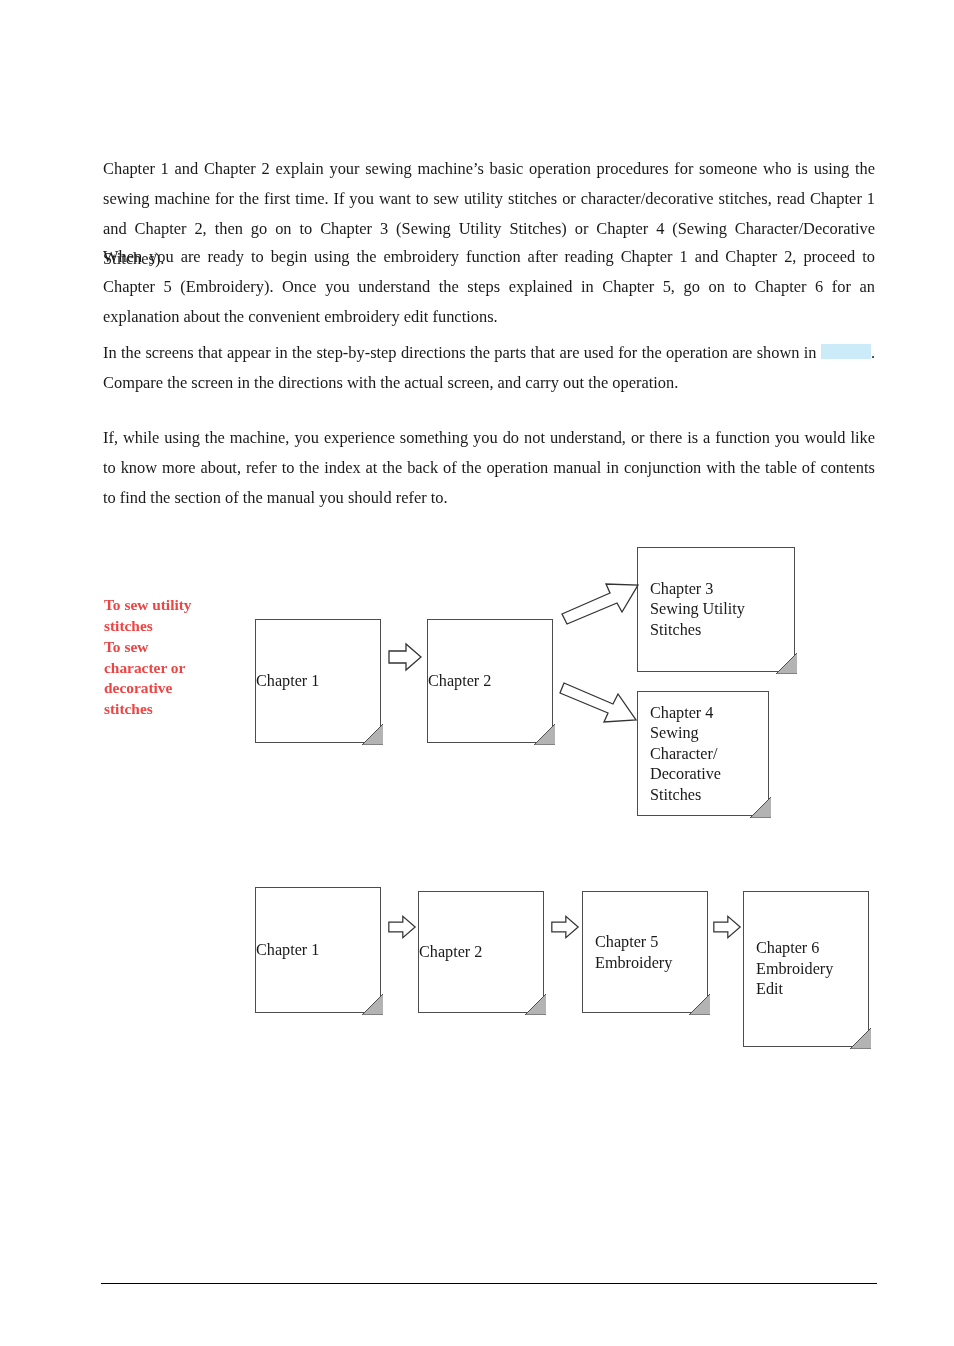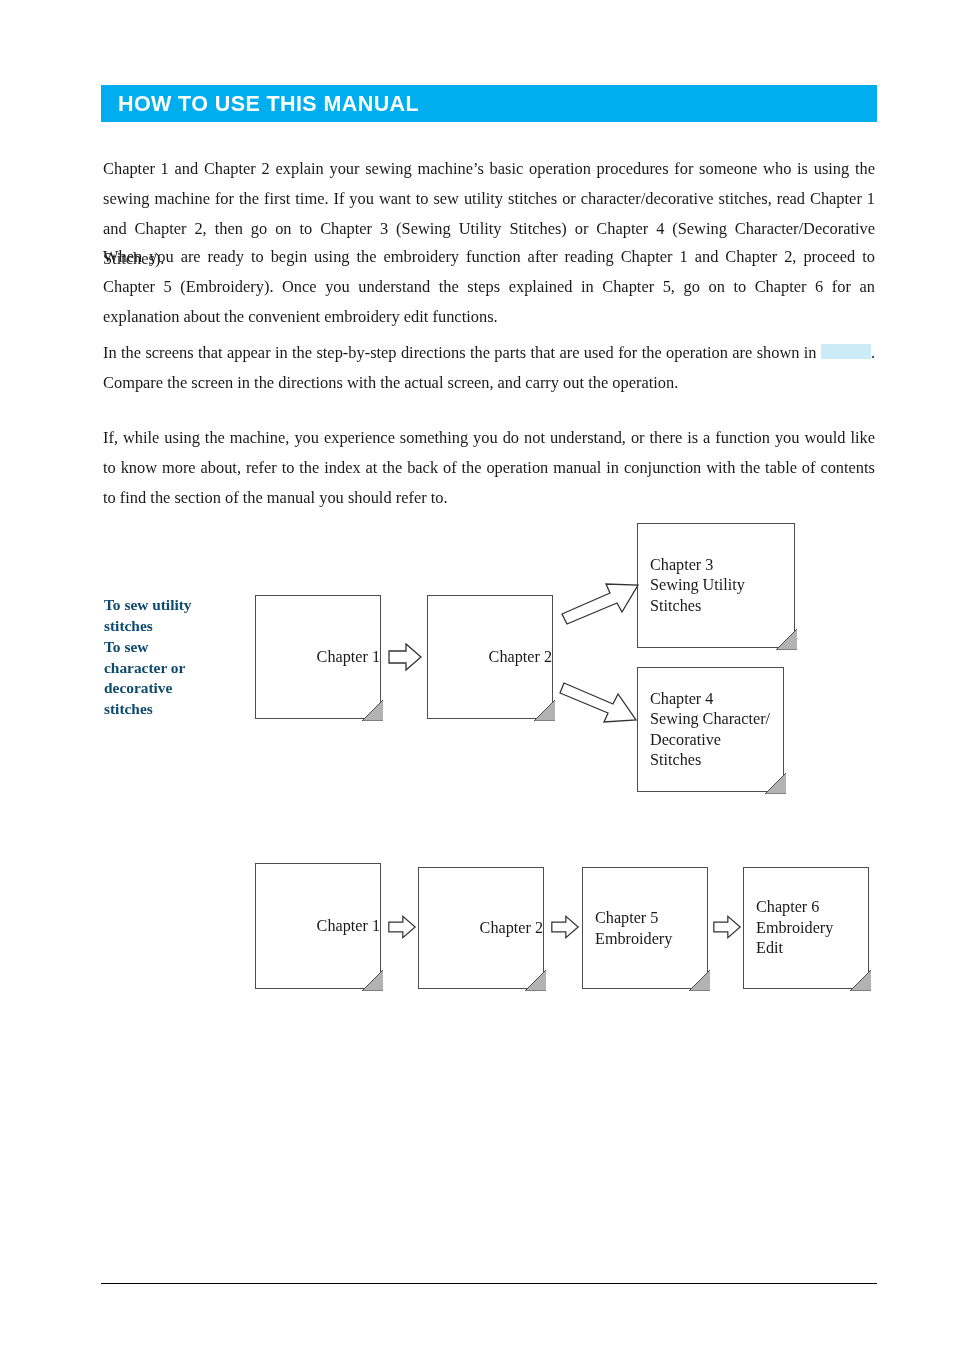--- a/index.html
+++ b/index.html
@@ -67,48 +67,49 @@
     background: #CCEBF8;
     vertical-align: -1px;
   }
 
   .flow-label {
     position: absolute;
     font-family: "Liberation Serif", "DejaVu Serif", serif;
     font-weight: bold;
     font-size: 15.4px;
     line-height: 20.5px;
-    color: #0c4a6e;
+    color: #ef4444;
   }
   .flow-label.lbl-a { left: 104px; top: 595px; width: 140px; }
   .flow-label.lbl-b { left: 104px; top: 637px; width: 140px; }
   .flow-label.lbl-c { left: 104px; top: 858px; width: 150px; }
 
   
   .doc-box {
     position: absolute;
     background: #ffffff;
     box-sizing: border-box;
     border: 1px solid #4d4d4d;
     font-family: "Liberation Serif", "DejaVu Serif", serif;
     font-size: 16.2px;
     line-height: 20.5px;
     color: #1a1a1a;
+    margin-top: 24px;
   }
   .doc-box .doc-text {
     position: absolute;
     display: block;
     white-space: pre-line;
   }
   .doc-box .doc-text.centered {
     left: 0;
     right: 0;
     top: 50%;
     transform: translateY(-50%);
-    text-align: right;
+    text-align: left;
   }
   .doc-box .doc-text.left-mid {
     left: 12px;
     right: 6px;
     top: 50%;
     transform: translateY(-50%);
     text-align: left;
   }
   
   .doc-box .fold {
@@ -142,23 +143,20 @@
     font-weight: bold;
     font-size: 14.5px;
     color: #000000;
   }
 </style>
 </head>
 <body>
 
 <div id="page">
 
-  <div class="header-banner">
-    <span class="title">HOW TO USE THIS MANUAL</span>
-  </div>
 
   <p class="body-text p1">Chapter 1 and Chapter 2 explain your sewing machine’s basic operation procedures for someone who is using the sewing machine for the first time. If you want to sew utility stitches or character/decorative stitches, read Chapter 1 and Chapter 2, then go on to Chapter 3 (Sewing Utility Stitches) or Chapter 4 (Sewing Character/Decorative Stitches).</p>
 
   <p class="body-text p2">When you are ready to begin using the embroidery function after reading Chapter 1 and Chapter 2, proceed to Chapter 5 (Embroidery). Once you understand the steps explained in Chapter 5, go on to Chapter 6 for an explanation about the convenient embroidery edit functions.</p>
 
   <p class="body-text p3"><span>In the screens that appear in the step-by-step directions the parts that are used for the operation are shown in </span><span class="highlight-swatch"></span><span>. Compare the screen in the directions with the actual screen, and carry out the operation.</span></p>
 
   <p class="body-text p4">If, while using the machine, you experience something you do not understand, or there is a function you would like to know more about, refer to the index at the back of the operation manual in conjunction with the table of contents to find the section of the manual you should refer to.</p>
 
   <div class="flow-label lbl-a" style="white-space: pre-line;">To sew utility
@@ -193,21 +191,21 @@
 Sewing Utility
 Stitches</span>
     <span class="fold">
       <svg width="26" height="26" viewBox="0 0 26 26">
         <polygon points="26,26 26,5 5,26" fill="#b3b3b3" stroke="none"></polygon>
         <polyline points="26,5 5,26 26,26" fill="none" stroke="#4d4d4d" stroke-width="1"></polyline>
       </svg>
     </span>
   </div>
 
-  <div class="doc-box" style="left:637px; top:667px; width:147px; height:125px;">
+  <div class="doc-box" style="left:637px; top:667px; width:132px; height:125px;">
     <span class="doc-text left-mid">Chapter 4
 Sewing Character/
 Decorative
 Stitches</span>
     <span class="fold">
       <svg width="26" height="26" viewBox="0 0 26 26">
         <polygon points="26,26 26,5 5,26" fill="#b3b3b3" stroke="none"></polygon>
         <polyline points="26,5 5,26 26,26" fill="none" stroke="#4d4d4d" stroke-width="1"></polyline>
       </svg>
     </span>
@@ -237,21 +235,21 @@
     <span class="doc-text left-mid">Chapter 5
 Embroidery</span>
     <span class="fold">
       <svg width="26" height="26" viewBox="0 0 26 26">
         <polygon points="26,26 26,5 5,26" fill="#b3b3b3" stroke="none"></polygon>
         <polyline points="26,5 5,26 26,26" fill="none" stroke="#4d4d4d" stroke-width="1"></polyline>
       </svg>
     </span>
   </div>
 
-  <div class="doc-box" style="left:743px; top:867px; width:126px; height:122px;">
+  <div class="doc-box" style="left:743px; top:867px; width:126px; height:156px;">
     <span class="doc-text left-mid">Chapter 6
 Embroidery
 Edit</span>
     <span class="fold">
       <svg width="26" height="26" viewBox="0 0 26 26">
         <polygon points="26,26 26,5 5,26" fill="#b3b3b3" stroke="none"></polygon>
         <polyline points="26,5 5,26 26,26" fill="none" stroke="#4d4d4d" stroke-width="1"></polyline>
       </svg>
     </span>
   </div>

